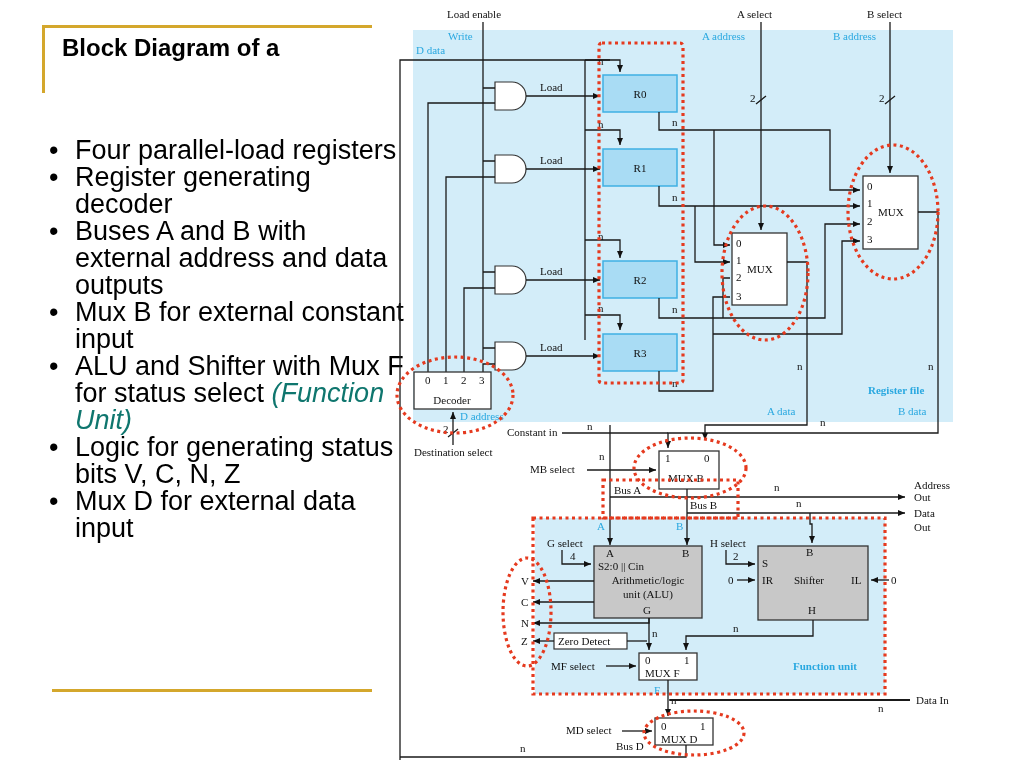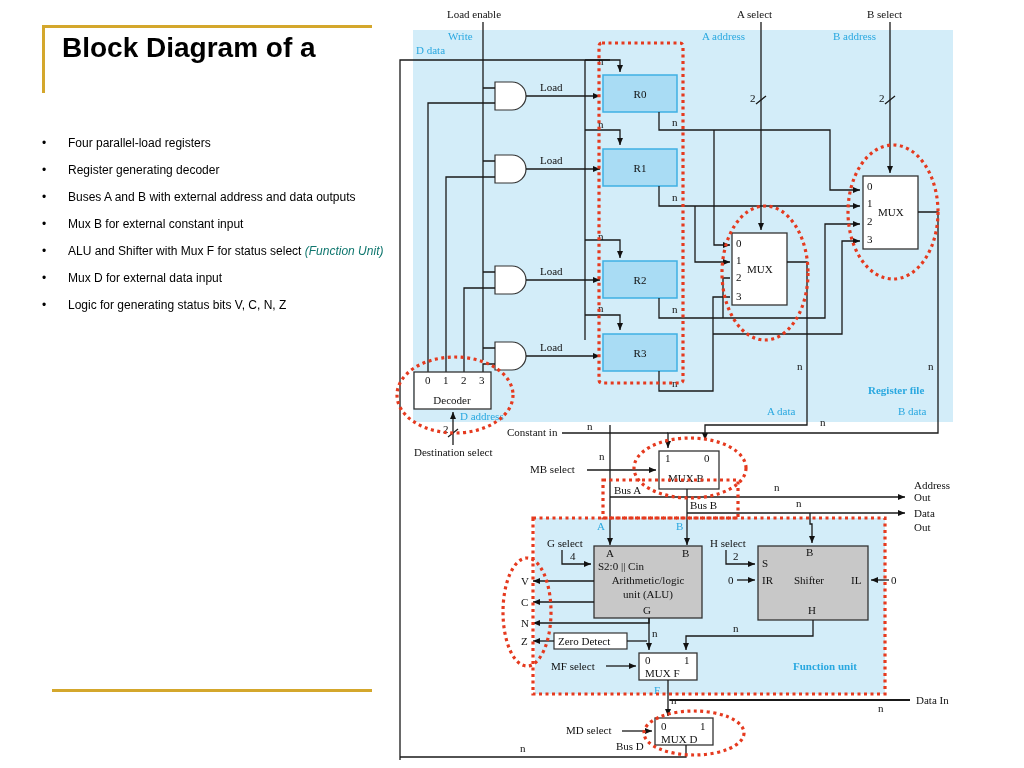--- a/index.html
+++ b/index.html
@@ -1,19 +1,19 @@
 <!DOCTYPE html>
 <html><head>
 <meta charset="utf-8">
 <style>
   html, body { margin:0; padding:0; background:#ffffff; }
   body { width:1024px; height:768px; position:relative; overflow:hidden; font-family:"Liberation Sans", sans-serif; }
   .title-box { position:absolute; left:42px; top:25px; width:330px; height:68px; border-top:3px solid #d4a72c; border-left:3px solid #d4a72c; box-sizing:border-box; }
-  .title { position:absolute; left:62px; top:35px; font-size:28px; font-weight:bold; line-height:26px; color:#000; }
-  .bullets { position:absolute; left:32px; top:122px; width:360px; font-size:12px; line-height:27px; color:#000; margin:8px; padding:0; list-style:none; }
+  .title { position:absolute; left:62px; top:35px; font-size:24px; font-weight:bold; line-height:26px; color:#000; }
+  .bullets { position:absolute; left:32px; top:122px; width:360px; font-size:27px; line-height:27px; color:#000; margin:15px; padding:0; list-style:none; }
   .bullets li { position:relative; padding-left:28px; }
   .bullets li::before { content:"\2022"; position:absolute; left:2px; top:0; }
   .hl { color:#0f766e; font-style:italic; }
   .bottom-rule { position:absolute; left:52px; top:689px; width:320px; height:3px; background:#d4a72c; }
   svg.diag { position:absolute; left:0; top:0; }
   svg text { font-family:"Liberation Serif", serif; }
   .lbl { font-size:11px; fill:#111; }
   .blue { font-size:11px; fill:#29a8e0; }
   .blueb { font-size:11px; fill:#29a8e0; font-weight:bold; }
   .w { stroke:#1a1a1a; stroke-width:1.3; fill:none; }
@@ -26,22 +26,22 @@
 <div class="title">
   <div>Block Diagram of a</div>
 </div>
 
 <ul class="bullets">
   <li><span>Four parallel-load registers</span></li>
   <li><span>Register generating decoder</span></li>
   <li><span>Buses A and B with external address and data outputs</span></li>
   <li><span>Mux B for external constant input</span></li>
   <li><span>ALU and Shifter with Mux F for status select </span><span class="hl">(Function Unit)</span></li>
+  <li><span>Logic for generating status bits V, C, N, Z</span></li>
   <li><span>Mux D for external data input</span></li>
-  <li><span>Logic for generating status bits V, C, N, Z</span></li>
 </ul>
 
 <div class="bottom-rule"></div>
 
 <svg class="diag" width="1024" height="768" viewBox="0 0 1024 768">
   <defs>
     <marker id="ar" markerWidth="8" markerHeight="8" refX="7" refY="4" orient="auto" markerUnits="userSpaceOnUse">
       <path d="M0,1 L7,4 L0,7 z" fill="#111"></path>
     </marker>
   </defs>

